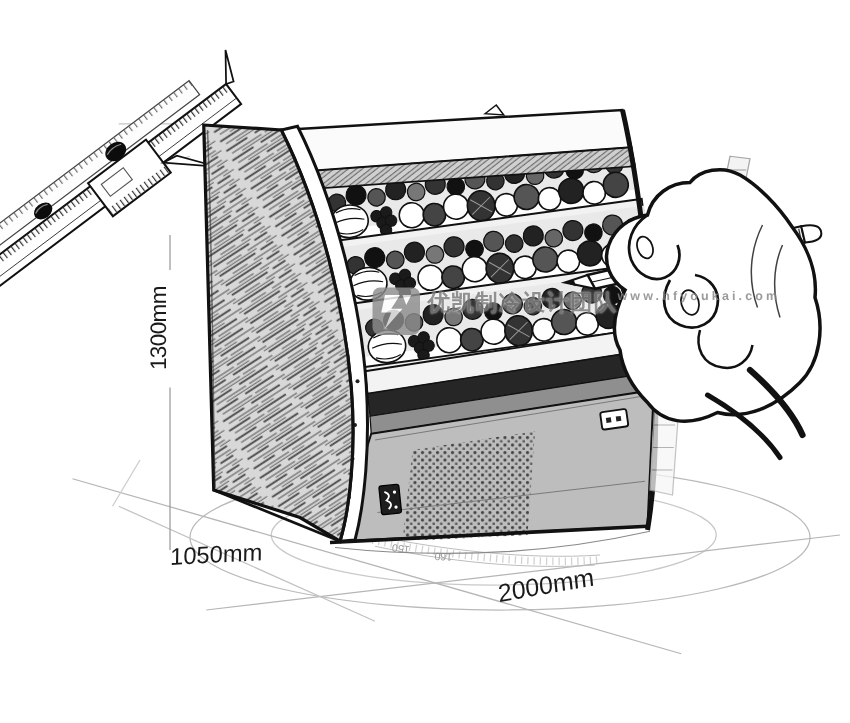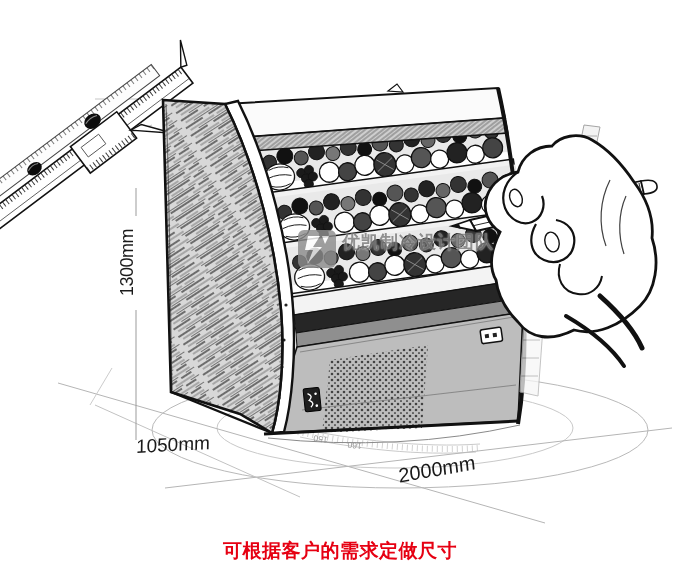--- a/index.html
+++ b/index.html
@@ -236,17 +236,17 @@
 
   <div class="watermark">
     <div class="wm-logo">
       <svg width="38" height="38" viewBox="0 0 38 38">
         <polygon points="10,6 22,6 15,17 24,17 10,33 15,20 7,20" fill="#ffffff"></polygon>
         <polygon points="24,6 31,6 27,14" fill="#ffffff"></polygon>
       </svg>
     </div>
     <div class="wm-text">
       <span class="wm-line1">优凯制冷设计团队</span>
+      <span class="wm-line2">www.hfyoukai.com</span>
     </div>
   </div>
 
-  <div class="caption" style="color: rgb(230, 0, 18);">可根据客户的需求定做尺寸</div>
 </div>
 
 </body></html>

